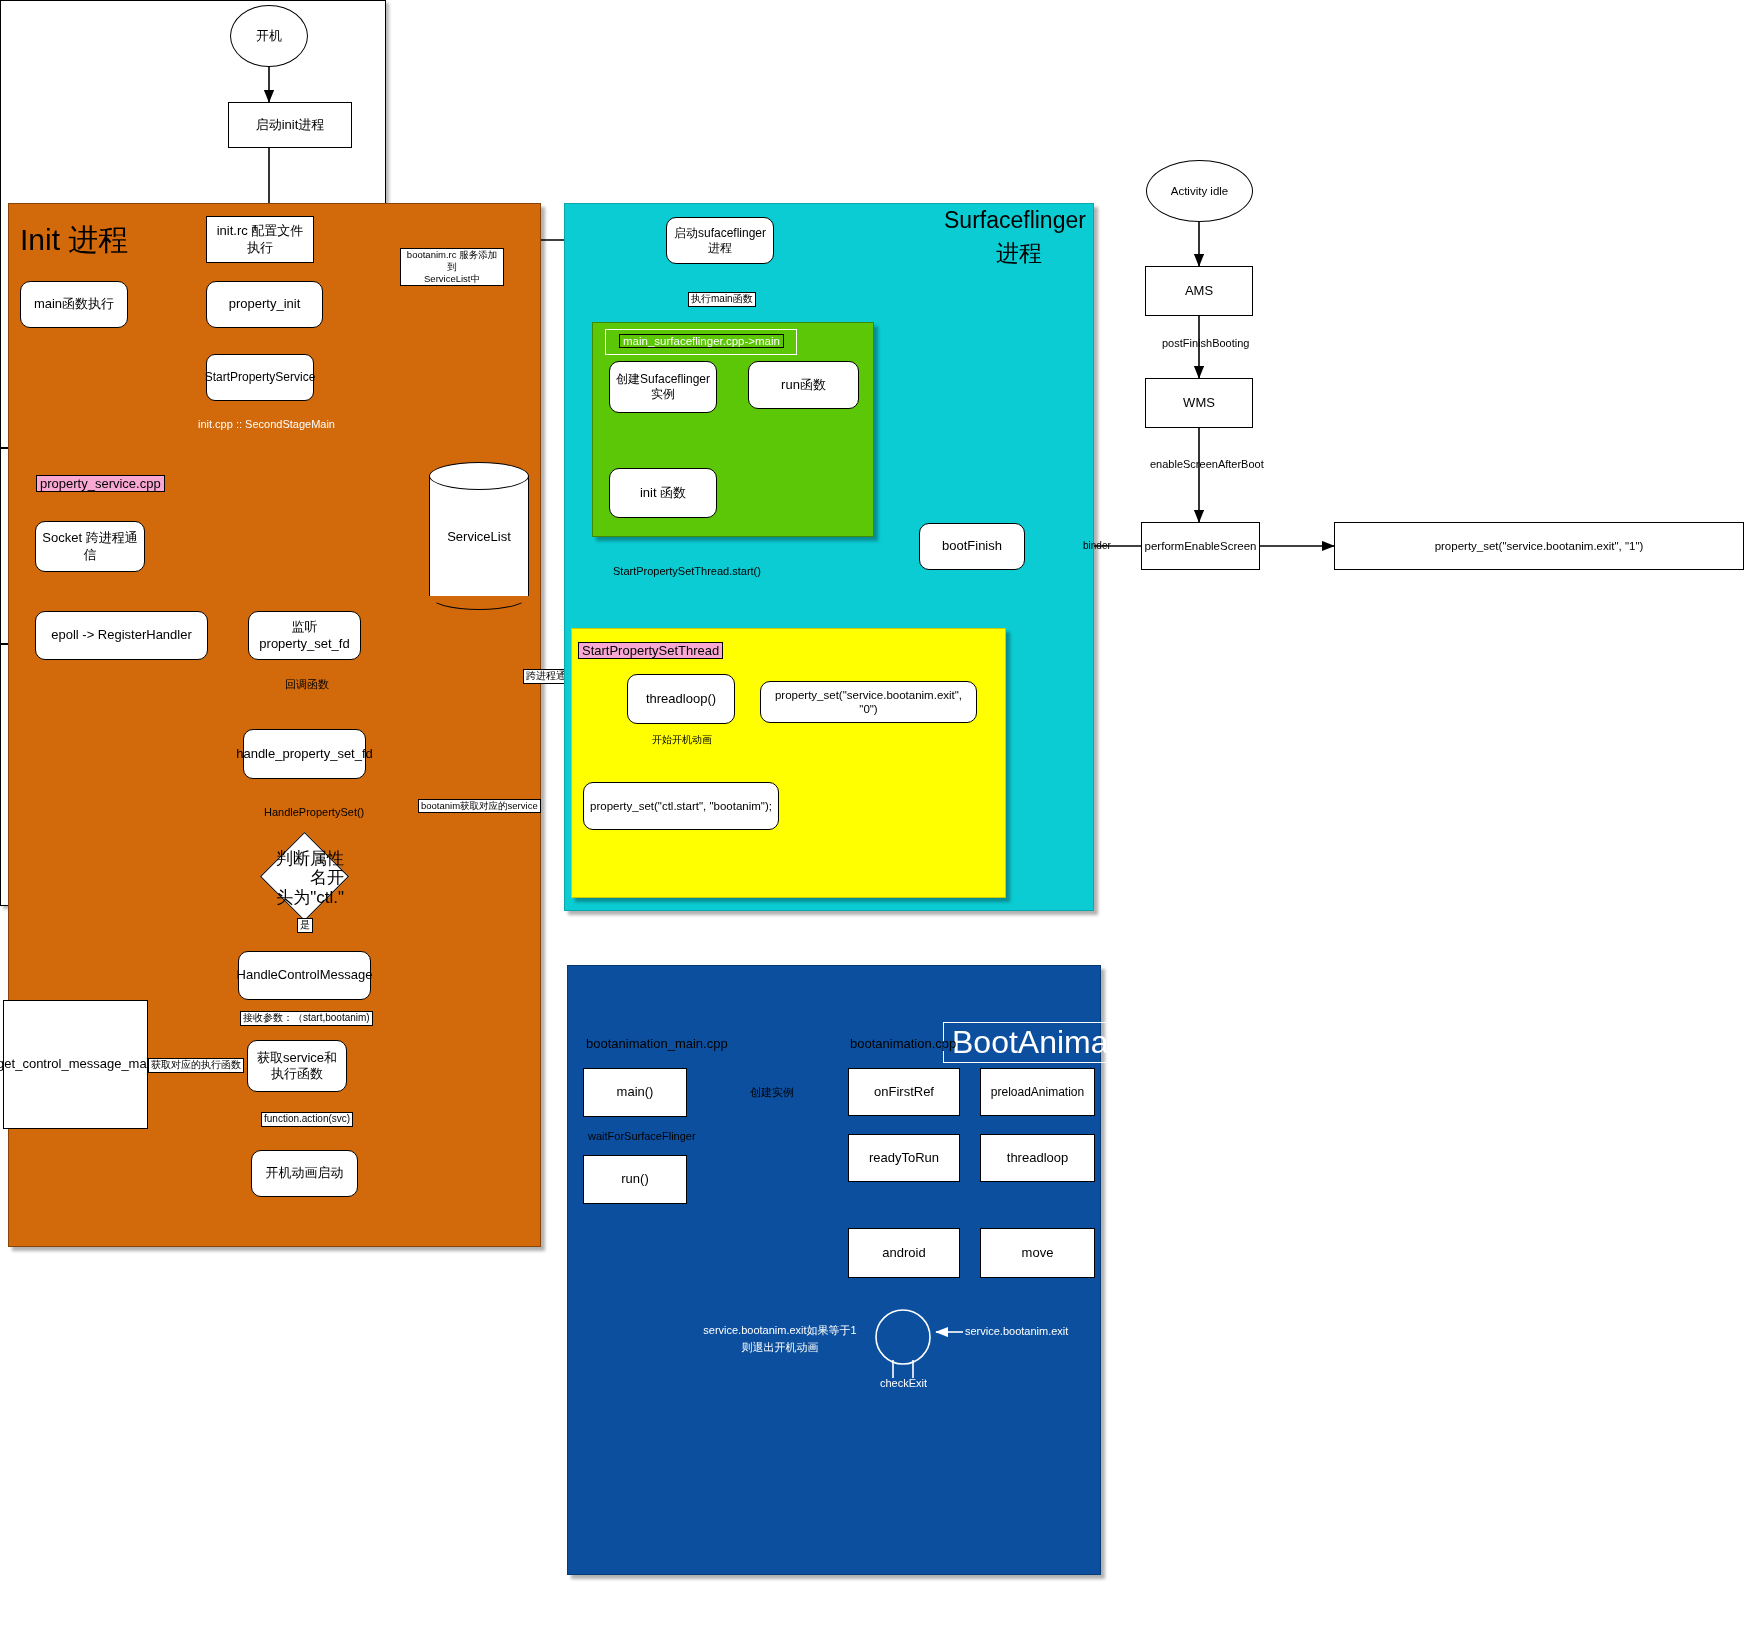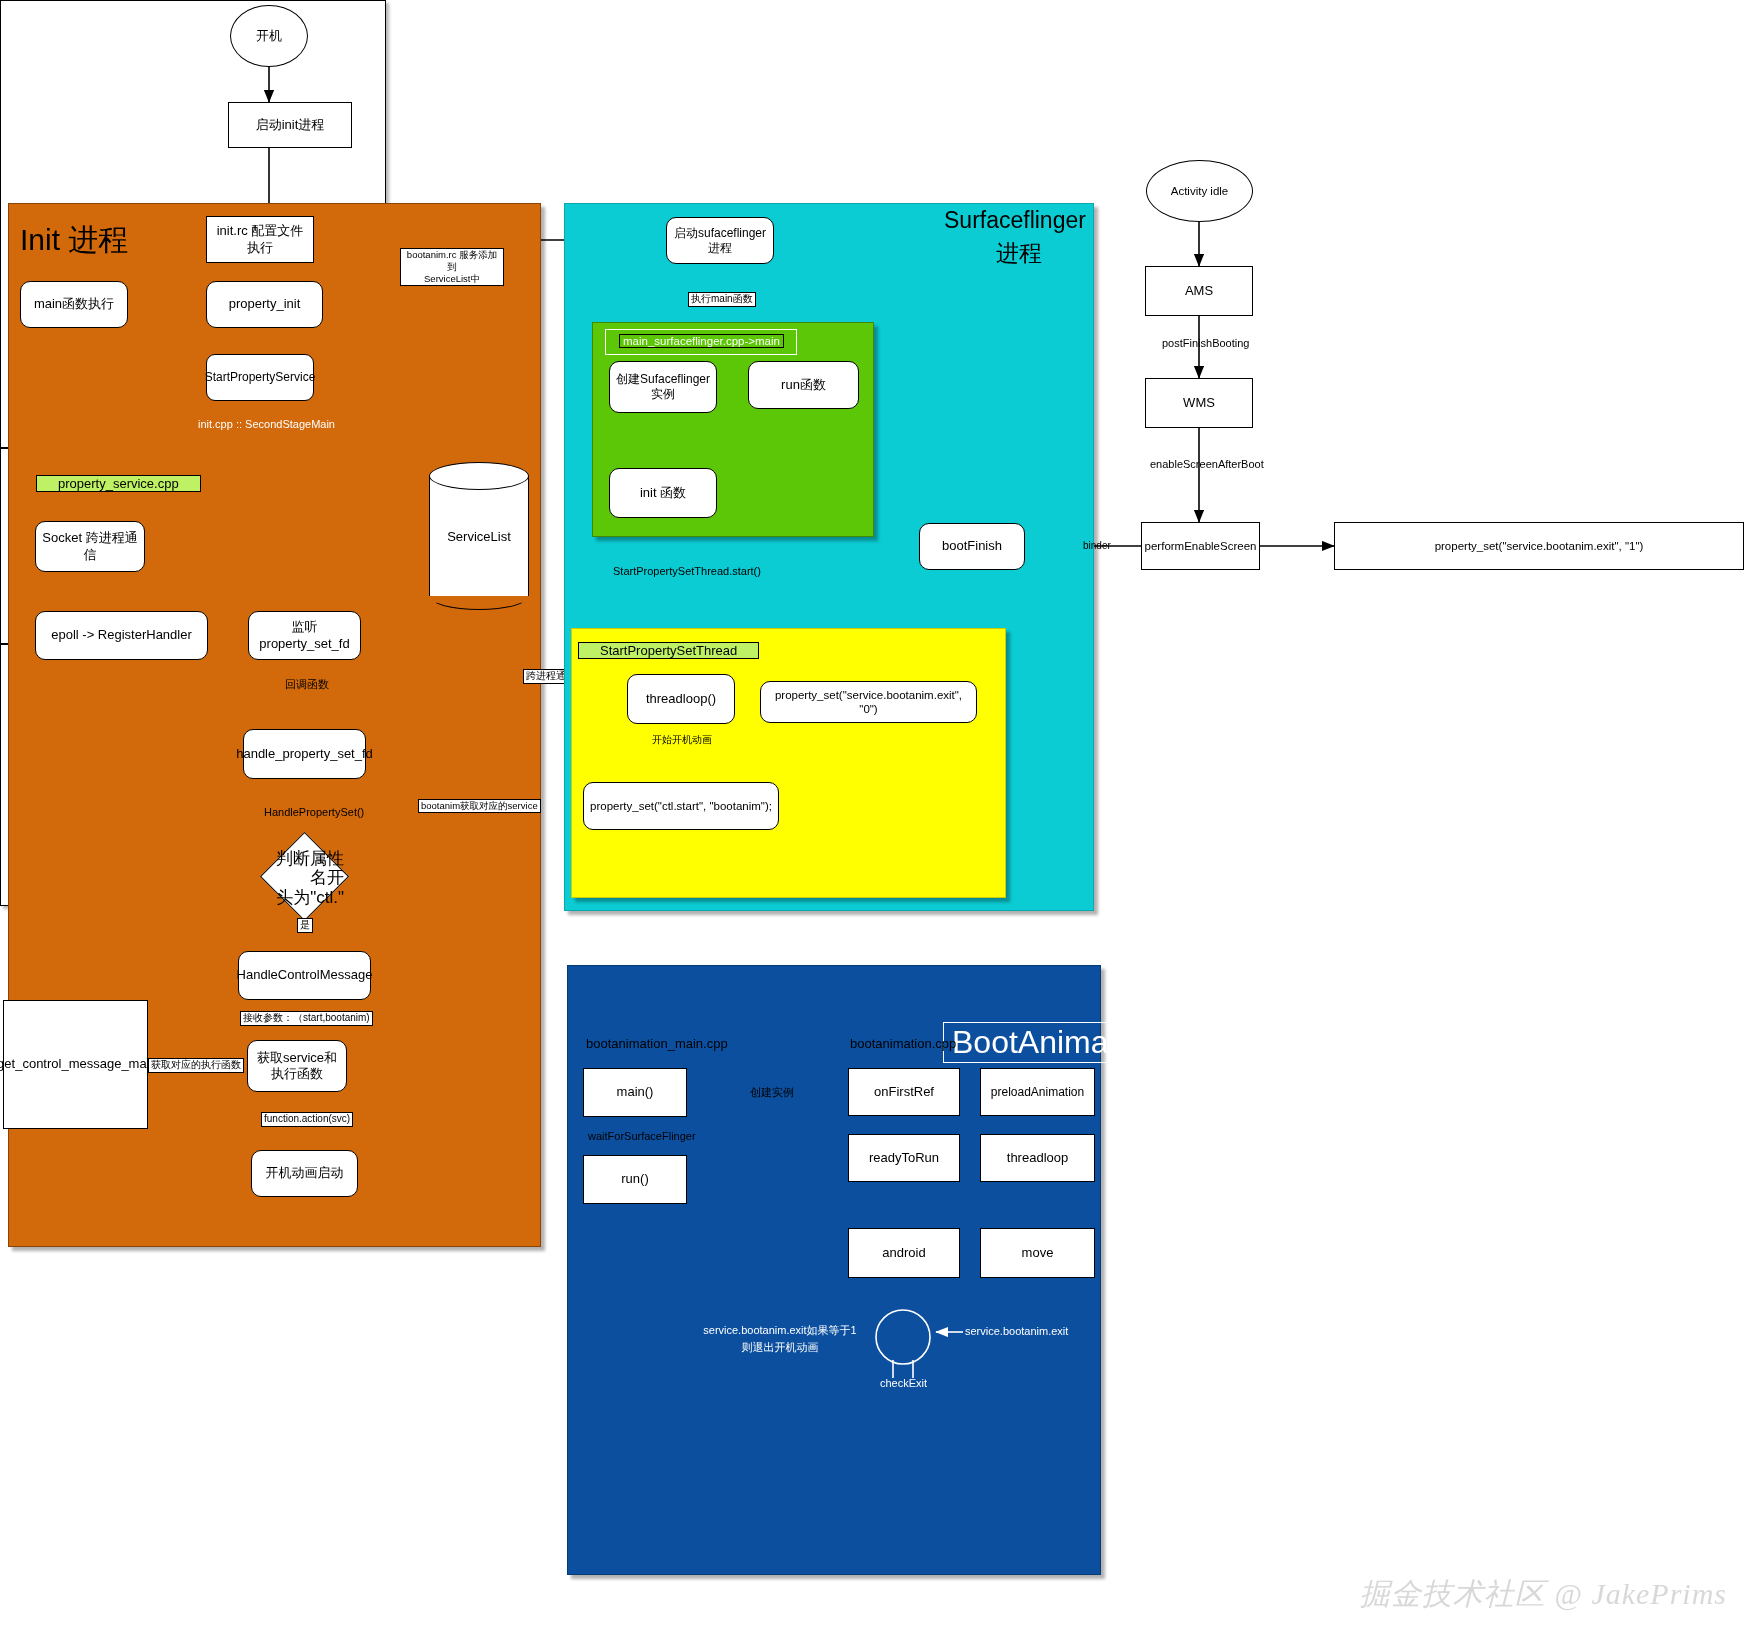--- a/index.html
+++ b/index.html
@@ -48,21 +48,21 @@
   .c-green { background:#5bc706; border:1px solid #3e8a04; }
   .c-yellow{ background:#ffff00; border:1px solid #cccc00; }
   .c-boot  { background:#0b4f9e; border:1px solid #073a75; }
   .c-white { background:#ffffff; border:1.5px solid #000; box-shadow:3px 3px 3px rgba(0,0,0,.28); }
 
   .c-title { position:absolute; font-size:30px; color:#000; font-weight:400; }
   .c-title.white { color:#ffffff; }
   .c-title.boxed { border:1.5px solid #ffffff; padding:1px 8px; }
 
   .inner-label { position:absolute; font-size:13px; color:#000; }
-  .inner-label.boxed { border:1.2px solid #000; background:#bef264; padding:0 21px; }
+  .inner-label.boxed { border:1.2px solid #000; background:#f9a8d4; padding:0 3px; }
   .inner-label.gtext { border:1.2px solid #000; background:#5bc706; color:#ffffff; padding:0 3px; }
 
   
   .elabel { position:absolute; font-size:11px; color:#000; background:#ffffff;
             padding:0 2px; white-space:nowrap; line-height:1.25; }
   .elabel.onorange { color:#ffffff; background:transparent; }
   .elabel.boxed { border:1px solid #000; }
   .elabel.plain { background:transparent; }
   .elabel.onblue { color:#ffffff; background:transparent; text-align:center; }
   .elabel.yellowbg { background:#ffff00; }
@@ -329,15 +329,14 @@
 
   <div class="elabel onblue" style="left:690px;top:1322px;width:180px;line-height:1.5;">
     <span>service.bootanim.exit如果等于1</span><br>
     <span>则退出开机动画</span>
   </div>
 
   <div class="elabel onblue" style="left:963px;top:1325px;">service.bootanim.exit</div>
 
   <div class="elabel onblue" style="left:866px;top:1377px;width:75px;">checkExit</div>
 
-  <div class="wm">掘金技术社区 @ JakePrims</div>
 
 </div>
 
 </body></html>

